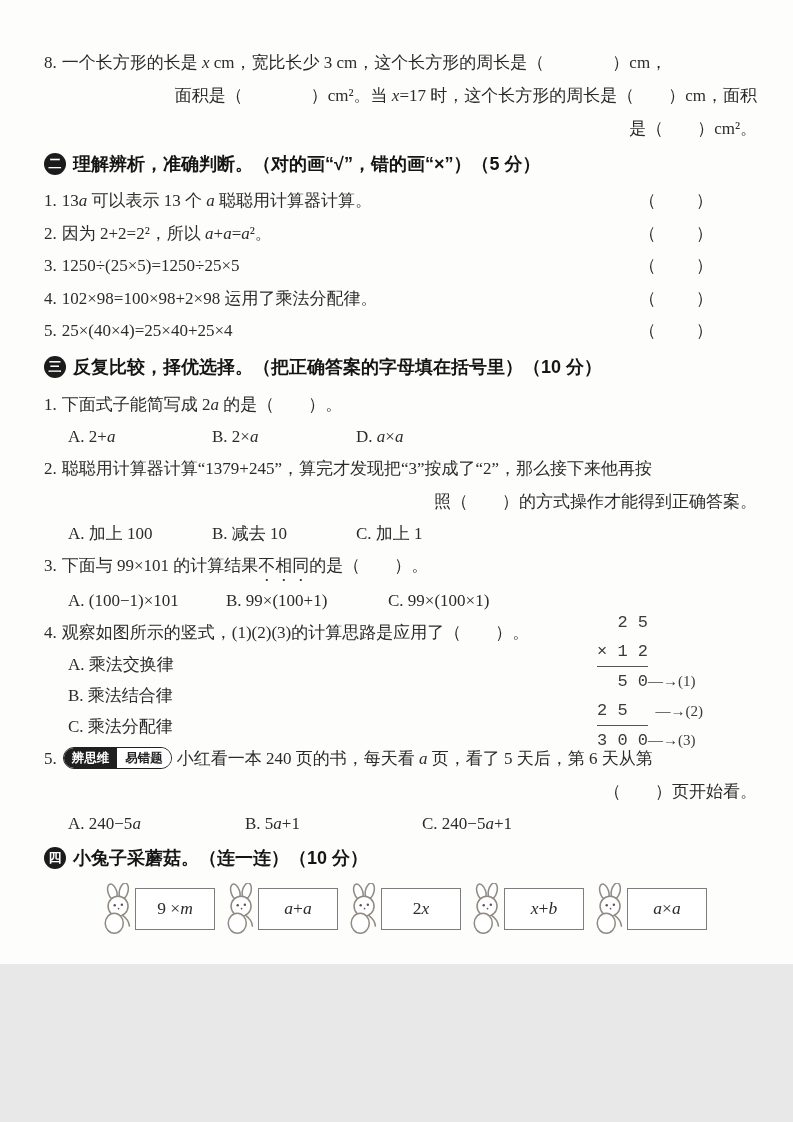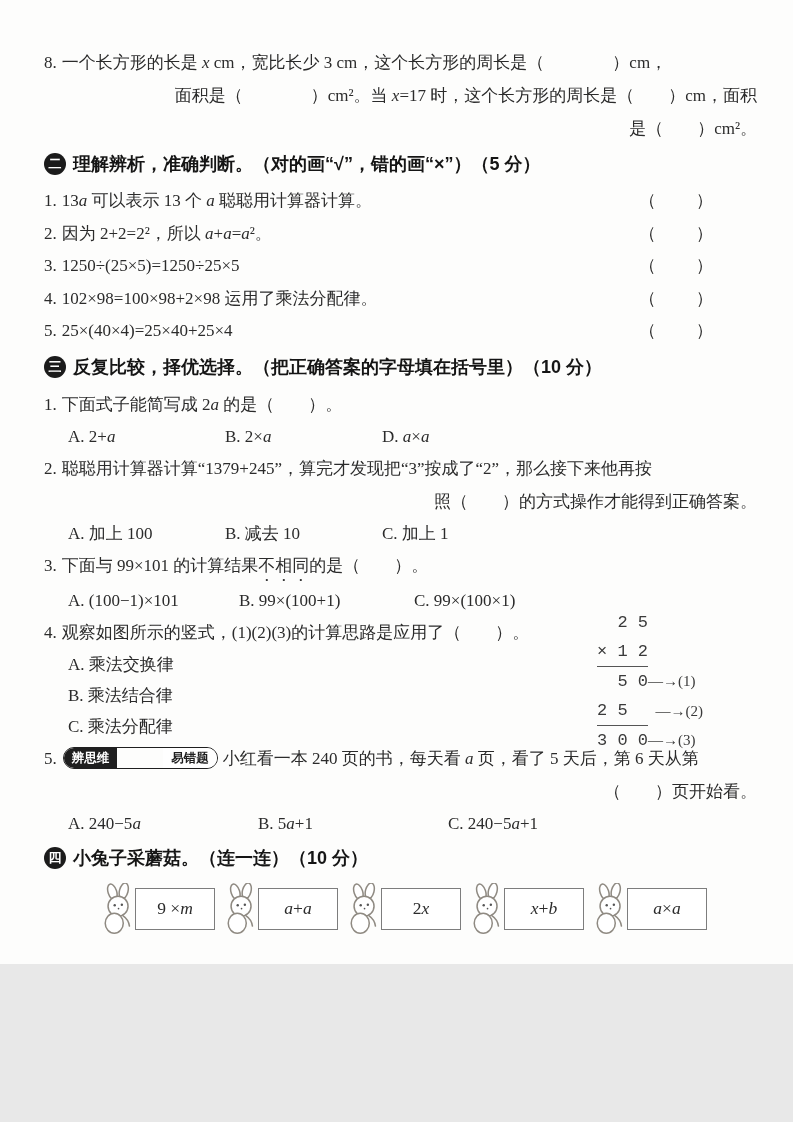--- a/index.html
+++ b/index.html
@@ -35,40 +35,40 @@
   }
   .sec-icon{
     flex:0 0 auto;width:22px;height:22px;border-radius:50%;
     background:#1b1b1b;color:#fff;
     font-size:13px;font-weight:bold;line-height:22px;text-align:center;
   }
   
   .judge{display:flex;justify-content:space-between;line-height:32.5px;padding-right:42px;}
   .bracket{letter-spacing:2px;}
   
-  .opts{display:flex;padding-left:24px;line-height:31px;white-space:nowrap;gap:13px;}
+  .opts{display:flex;padding-left:24px;line-height:31px;white-space:nowrap;}
   .opt{min-width:122px;margin-right:22px;}
   .opts-wide .opt{min-width:155px;}
   .opts-col .opt{display:block;min-width:0;margin:0;}
   .opts-col{display:block;line-height:31px;padding-left:24px;}
   
   .q4wrap{position:relative;}
   .vmult{
     position:absolute;right:2px;top:-8px;width:158px;
     font-family:"Liberation Mono","DejaVu Sans Mono",monospace;
     font-size:17px;line-height:29px;color:#3a3a3a;
   }
   .vm-row{display:flex;align-items:flex-end;}
   .vm-num{display:inline-block;width:5ch;white-space:pre;}
   .vm-num.rule{border-bottom:1.6px solid #555;}
   .vm-arr{font-family:"Liberation Serif","DejaVu Serif",serif;font-size:15px;white-space:pre;color:#3a3a3a;}
   
   .badge-pill{display:inline-flex;align-items:center;vertical-align:2px;margin:0 5px 0 1px;
     border:1.5px solid #1f1f1f;border-radius:11px;overflow:hidden;height:20px;
-    font-family:"Liberation Sans","DejaVu Sans",sans-serif;font-size:12.5px;font-weight:bold;line-height:20px;gap:46px;}
+    font-family:"Liberation Sans","DejaVu Sans",sans-serif;font-size:12.5px;font-weight:bold;line-height:20px;}
   .badge-light{background:#fff;color:#1f1f1f;padding:0 8px;}
   
   .critter-row{display:flex;justify-content:space-between;padding:4px 50px 0 56px;}
   .critter{display:flex;align-items:center;}
   .card{
     border:1.3px solid #7d7d7d;background:#fff;
     min-width:62px;height:40px;padding:0 8px;margin-left:-3px;
     display:flex;align-items:center;justify-content:center;
     font-size:17.5px;white-space:nowrap;
   }

